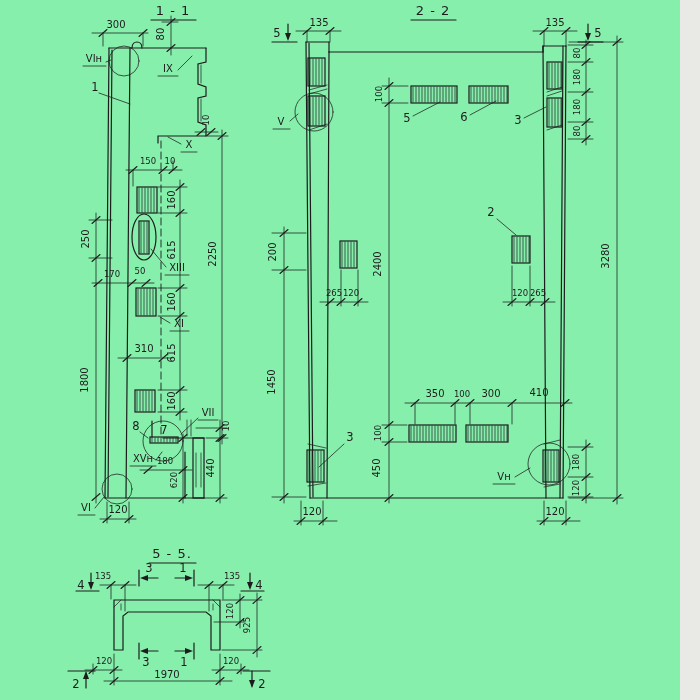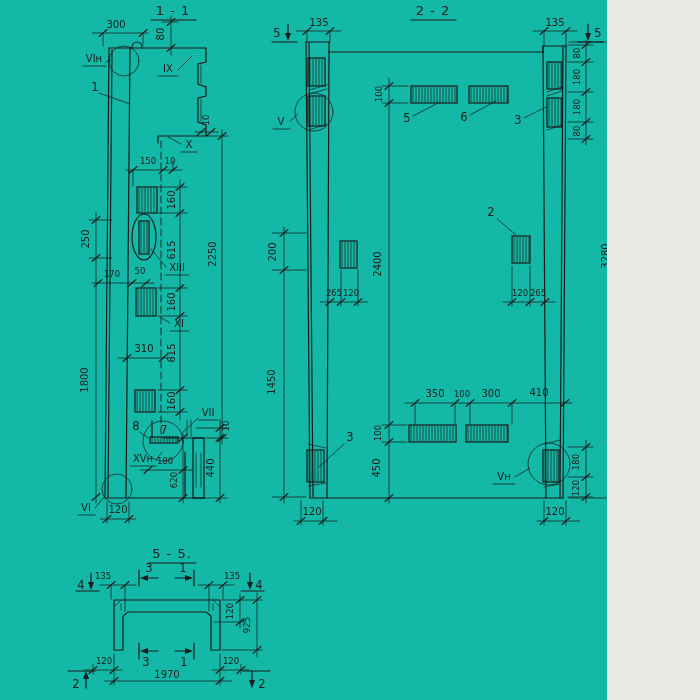--- a/index.html
+++ b/index.html
@@ -1,16 +1,16 @@
 <!DOCTYPE html>
 <html><head>
 <meta charset="utf-8">
 <style>
   html,body{margin:0;padding:0;background:#e9e9e6;}
-  .frame{position:relative;width:607px;height:700px;background:#14b8a6;overflow:hidden;}
+  .frame{position:relative;width:680px;height:700px;background:#86efac;overflow:hidden;}
   svg{position:absolute;left:0;top:0;}
   svg line, svg path, svg rect, svg circle, svg ellipse, svg polyline{
     stroke:#1c1c1c;fill:none;stroke-width:1.2;stroke-linecap:round;}
   svg .d{stroke-width:0.75;}
   svg .x{stroke-width:0.7;}
   svg .dash{stroke-dasharray:7 4;stroke-width:0.9;}
   svg .ah{fill:#1c1c1c;stroke:none;}
   svg .hl line{stroke:#1c1c1c;stroke-width:0.7;}
   #tk line{stroke:#1c1c1c;stroke-width:1.1;}
   svg text{fill:#1c1c1c;stroke:none;font-family:"DejaVu Sans",sans-serif;font-size:10px;}

